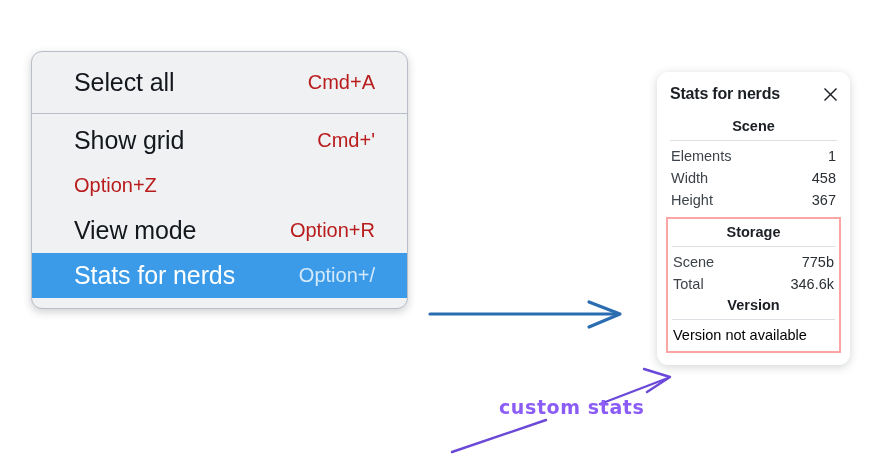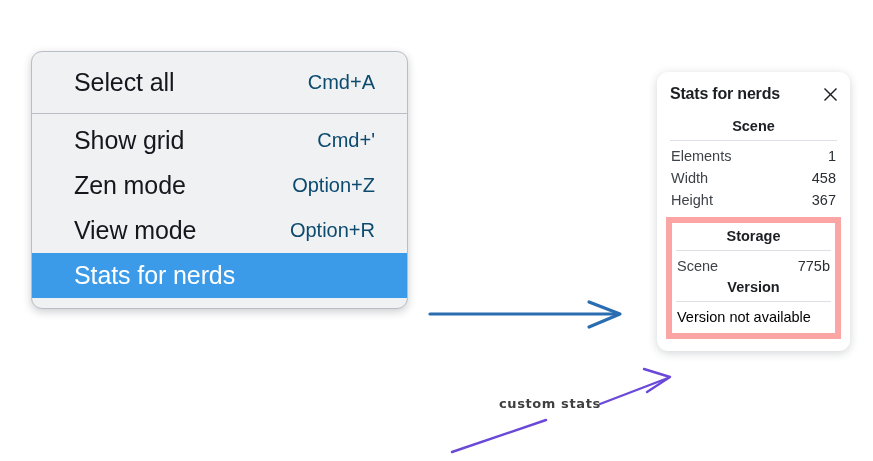--- a/index.html
+++ b/index.html
@@ -45,21 +45,21 @@
     box-sizing: border-box;
   }
   .menu-item .label {
     font-size: 25px;
     color: #14181d;
     letter-spacing: -0.1px;
     white-space: nowrap;
   }
   .menu-item .shortcut {
     font-size: 20px;
-    color: #0c4a6e;
+    color: #b91c1c;
     white-space: nowrap;
   }
   .menu-item.selected {
     background: #3b9be8;
   }
   .menu-item.selected .label { color: #ffffff; }
   .menu-item.selected .shortcut { color: #d4e9fa; }
 
   
   .stats-panel {
@@ -113,21 +113,21 @@
     justify-content: space-between;
     align-items: baseline;
     padding: 3px 5px 3px 5px;
     font-size: 14.5px;
     gap: 41px;
   }
   .stat-row .k { color: #3d4349; }
   .stat-row .v { color: #2a2f34; }
 
   .highlight-box {
-    border: 6px solid #fca5a5;
+    border: 2px solid #fca5a5;
     margin: 6px 0 0 0;
     padding: 3px 0 5px 0;
     box-sizing: border-box;
   }
   .version-line {
     text-align: left;
     padding: 3px 5px;
     font-size: 14.5px;
     color: #000000;
   }
@@ -137,23 +137,23 @@
     position: absolute;
     left: 0; top: 0;
     width: 873px; height: 461px;
     pointer-events: none;
   }
   .annot-text {
     position: absolute;
     left: 499px;
     top: 396px;
     font-family: "DejaVu Sans", sans-serif;
-    font-size: 13px;
+    font-size: 19px;
     font-weight: 700;
-    color: #404040;
+    color: #8b5cf6;
     letter-spacing: 0.6px;
     white-space: nowrap;
   }
 </style>
 </head>
 <body>
 
 <div class="context-menu">
 
   <div class="menu-group">
@@ -164,29 +164,29 @@
   </div>
 
   <div class="menu-sep"></div>
 
   <div class="menu-group">
     <div class="menu-item">
       <span class="label">Show grid</span>
       <span class="shortcut">Cmd+'</span>
     </div>
     <div class="menu-item">
-      <span class="label">Zen mode</span>
       <span class="shortcut">Option+Z</span>
     </div>
     <div class="menu-item">
       <span class="label">View mode</span>
       <span class="shortcut">Option+R</span>
     </div>
     <div class="menu-item selected">
       <span class="label">Stats for nerds</span>
+      <span class="shortcut">Option+/</span>
     </div>
   </div>
 
 </div>
 
 <div class="stats-panel">
 
   <div class="stats-header">
     <span class="stats-title">Stats for nerds</span>
     <span class="close-icon">
@@ -214,20 +214,24 @@
   </div>
 
   <div class="highlight-box">
     <div class="section-head">Storage</div>
     <div class="rule"></div>
 
     <div class="stat-row">
       <span class="k">Scene</span>
       <span class="v">775b</span>
     </div>
+    <div class="stat-row">
+      <span class="k">Total</span>
+      <span class="v">346.6k</span>
+    </div>
 
     <div class="section-head">Version</div>
     <div class="rule"></div>
     <div class="version-line">Version not available</div>
   </div>
 
 </div>
 
 <svg class="annot-svg">
 

